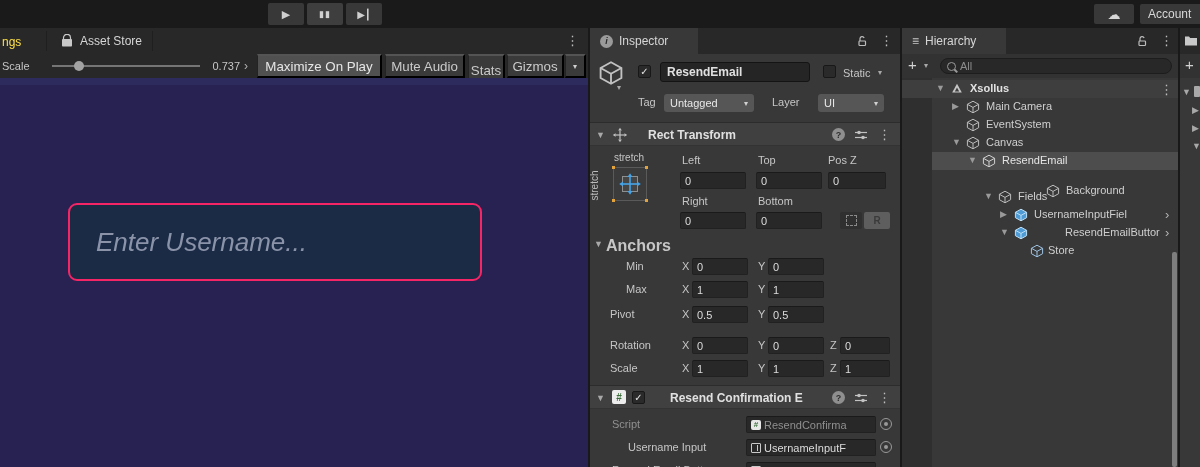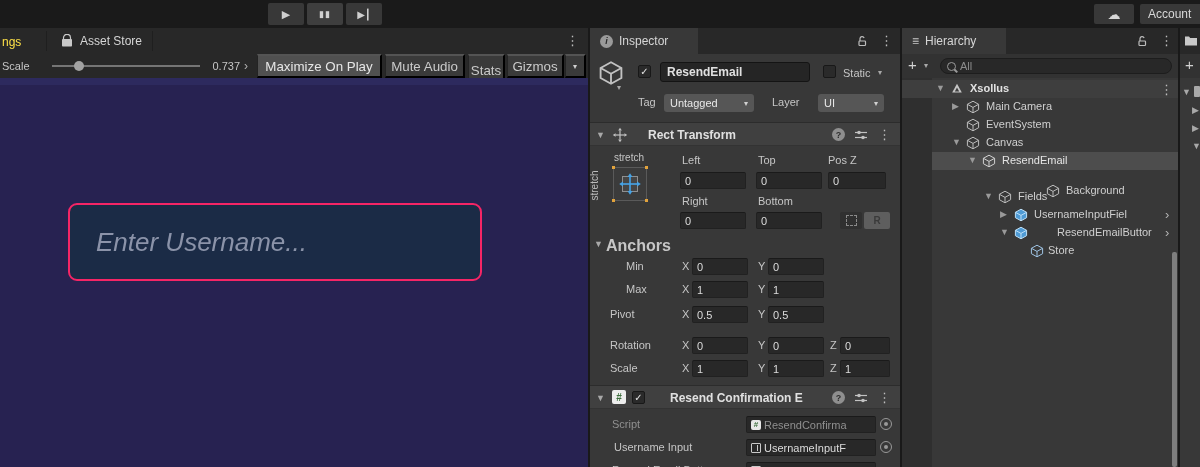--- a/index.html
+++ b/index.html
@@ -320,21 +320,21 @@
 
     <span class="lbl dimlbl" style="left:22px;top:390px;">Script</span>
     <div class="field" style="left:156px;top:388px;width:130px;">
       <span class="miniscript">
           <span>#</span>
         </span>
       <span style="color:#8F8F8F;">ResendConfirma</span>
     </div>
     <span class="picker" style="left:290px;top:390px;"></span>
 
-    <span class="lbl" style="left:12px;top:413px;padding-left:12px;">Username Input</span>
+    <span class="lbl" style="left:26px;top:413px;padding-left:12px;">Username Input</span>
     <div class="field" style="left:156px;top:411px;width:130px;">
       <span class="miniref"></span>
       <span>UsernameInputF</span>
     </div>
     <span class="picker" style="left:290px;top:413px;"></span>
 
     <span class="lbl" style="left:22px;top:436px;">Resend Email Butt</span>
     <div class="field" style="left:156px;top:434px;width:130px;">
       <span class="miniref"></span>
       <span>ResendEmailButt</span>
@@ -433,21 +433,21 @@
       <span class="t blue" style="left:132px;">UsernameInputFiel</span>
       <span class="abs" style="left:263px;top:1px;color:#B4B4B4;font-size:13px;">›</span>
     </div>
 
     <div class="hrow" style="top:196px;">
       <span class="arrow" style="left:98px;">▼</span>
       <svg class="cube" style="left:112px;" width="14" height="14" viewBox="0 0 14 14">
           <path d="M7 1.2 12.6 4.3v5.4L7 12.8 1.4 9.7V4.3Z" fill="#4F9BD5" stroke="#BEE0F8" stroke-width="1"></path>
           <path d="M1.4 4.3 7 7.4l5.6-3.1M7 7.4v5.4" fill="none" stroke="#BEE0F8" stroke-width="1"></path>
         </svg>
-      <span class="t blue" style="left:136px;padding-left:19px;">ResendEmailButtor</span>
+      <span class="t blue" style="left:144px;padding-left:19px;">ResendEmailButtor</span>
       <span class="abs" style="left:263px;top:1px;color:#B4B4B4;font-size:13px;">›</span>
     </div>
 
     <div class="hrow" style="top:214px;">
       <svg class="cube" style="left:128px;" width="14" height="14" viewBox="0 0 14 14">
           <path d="M7 1.2 12.6 4.3v5.4L7 12.8 1.4 9.7V4.3Z M1.4 4.3 7 7.4l5.6-3.1M7 7.4v5.4" fill="none" stroke="#9FC4E4" stroke-width="1"></path>
         </svg>
       <span class="t blue" style="left:146px;">Store</span>
     </div>
 

